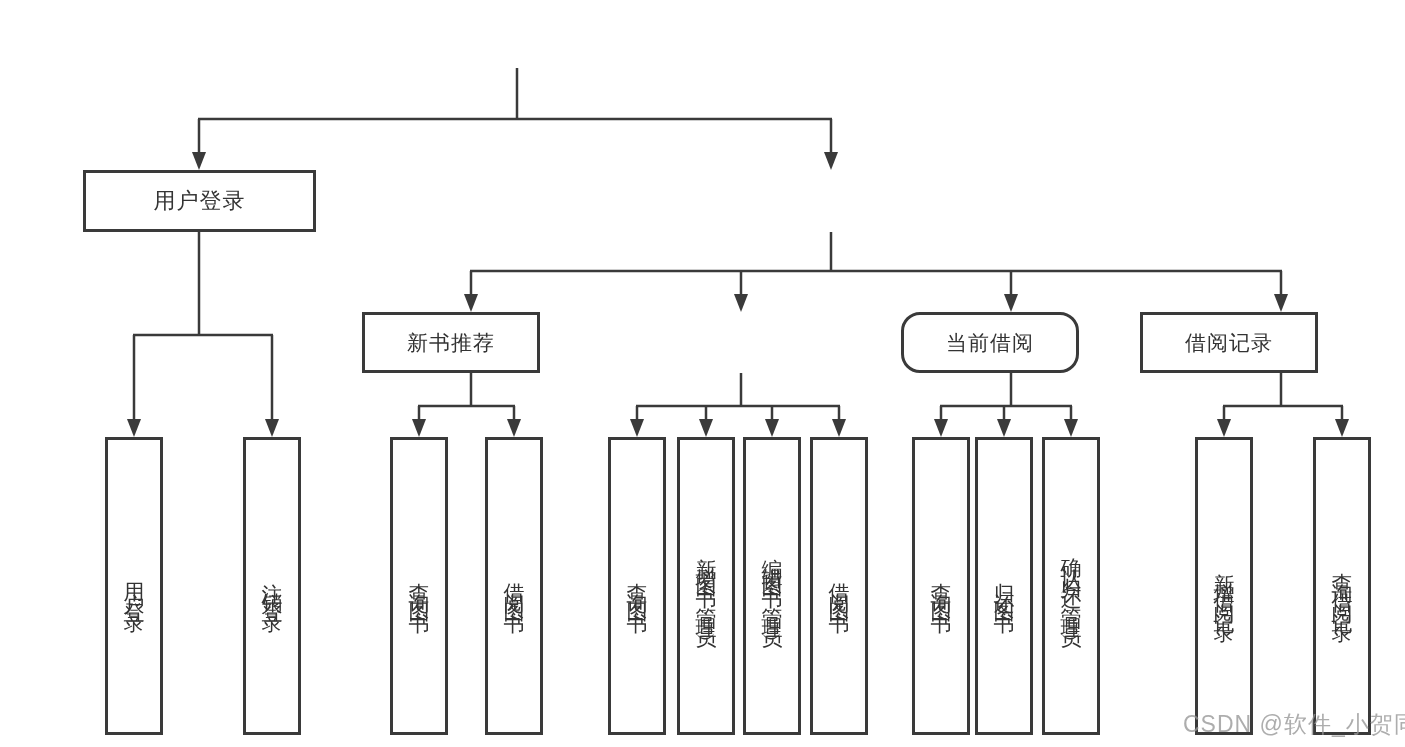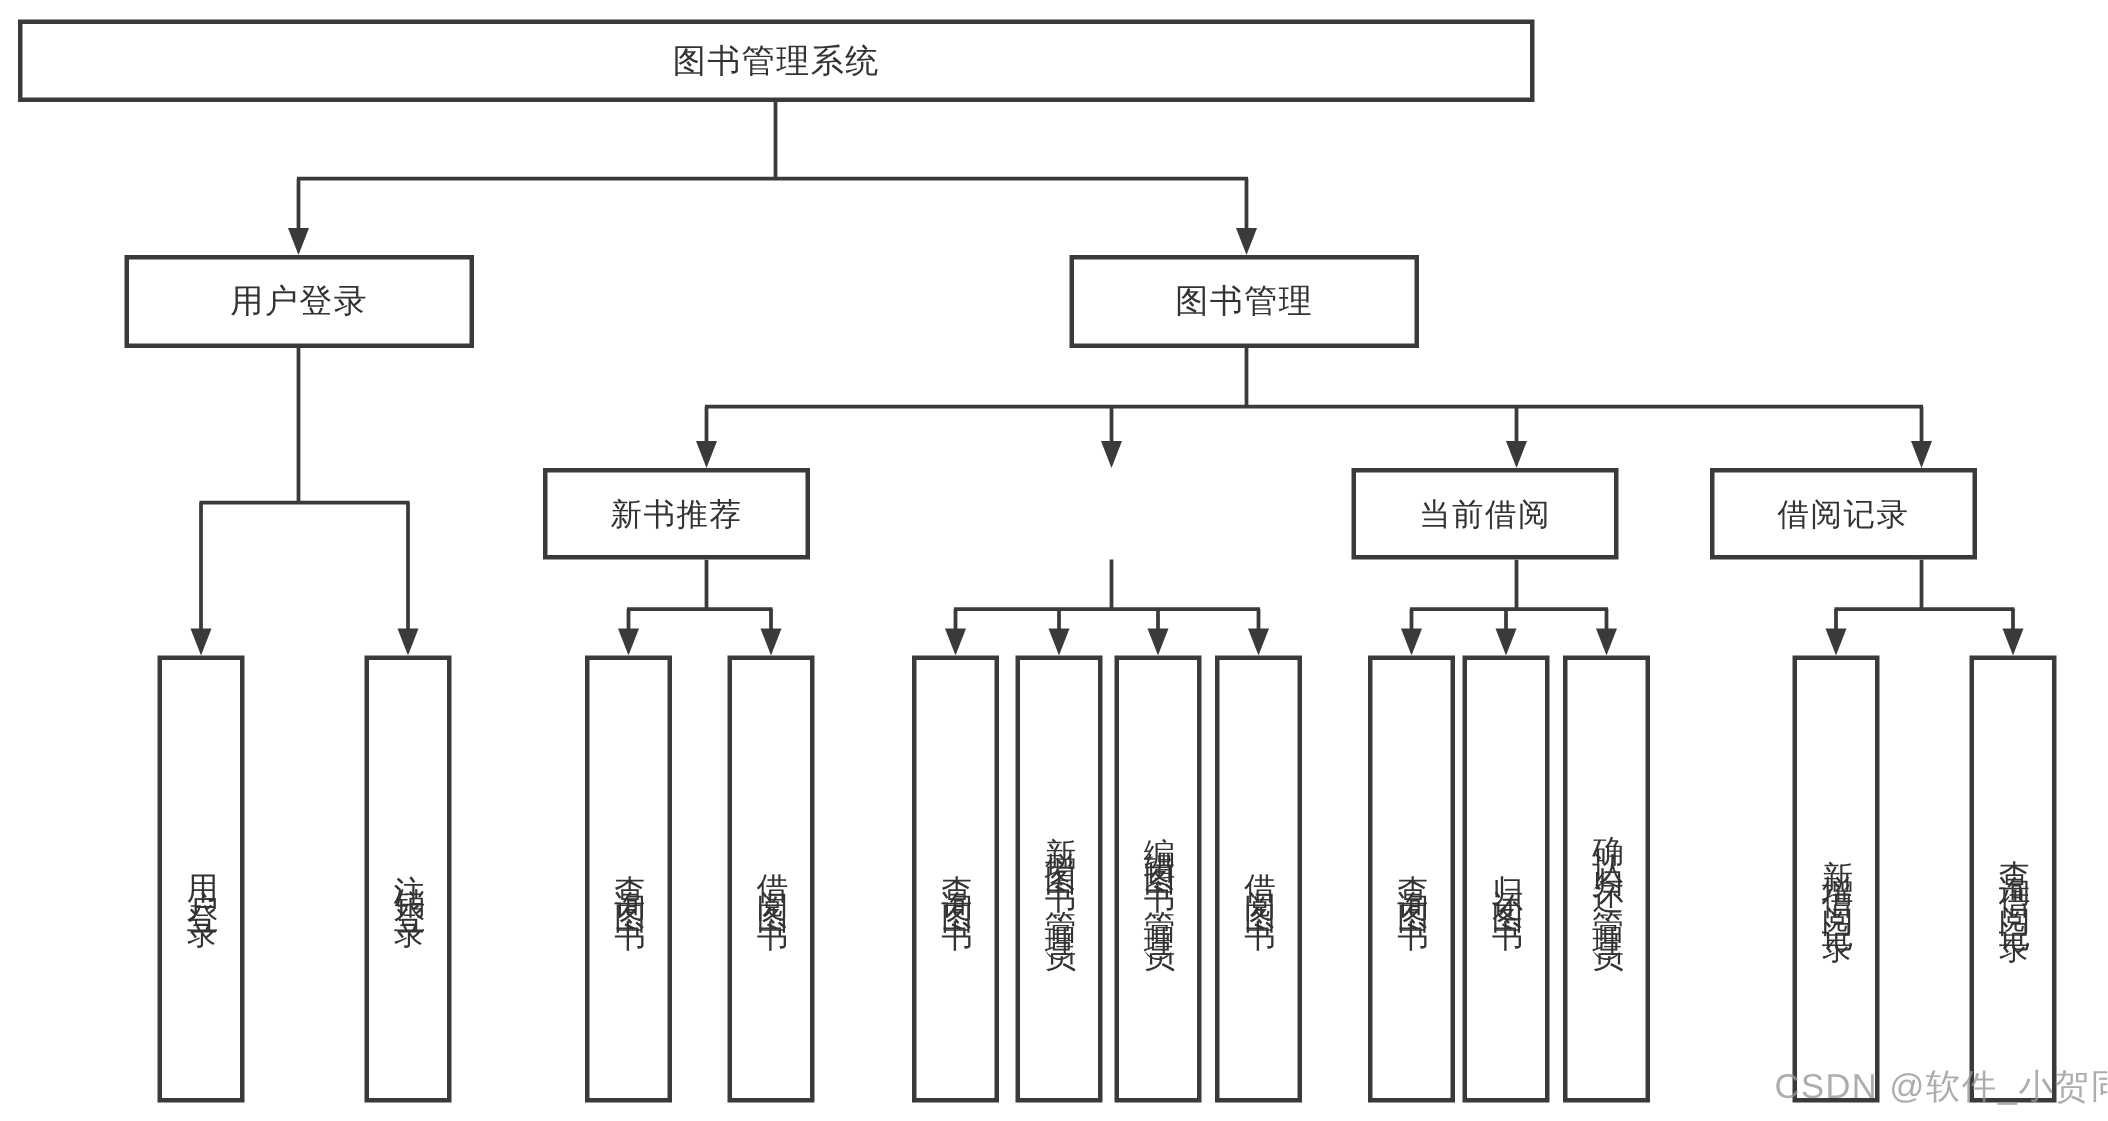--- a/index.html
+++ b/index.html
@@ -118,27 +118,25 @@
     <g>
       <line x1="1281" y1="373" x2="1281" y2="406"></line>
       <line x1="1223" y1="406" x2="1343" y2="406"></line>
       <line x1="1224" y1="406" x2="1224" y2="420"></line>
       <polygon points="1217,419 1231,419 1224,437"></polygon>
       <line x1="1342" y1="406" x2="1342" y2="420"></line>
       <polygon points="1335,419 1349,419 1342,437"></polygon>
     </g>
   </svg>
 
-  <div class="node root">图书管理系统</div>
 
   <div class="node lvl2" style="left:83px;">用户登录</div>
-  <div class="node lvl2" style="left:713px;">图书管理</div>
 
   <div class="node lvl3" style="left:362px;">新书推荐</div>
-  <div class="node lvl3" style="left:901px;">当前借阅</div>
+  <div class="node lvl3" style="left:901px;border-radius:19px;">当前借阅</div>
   <div class="node lvl3" style="left:1140px;">借阅记录</div>
 
   <div class="node leaf" style="left:105px;">用户登录</div>
   <div class="node leaf" style="left:243px;">注销登录</div>
 
   <div class="node leaf" style="left:390px;">查询图书</div>
   <div class="node leaf" style="left:485px;">借阅图书</div>
 
   <div class="node leaf" style="left:608px;">查询图书</div>
   <div class="node leaf" style="left:677px;">新增图书（管理员）</div>

